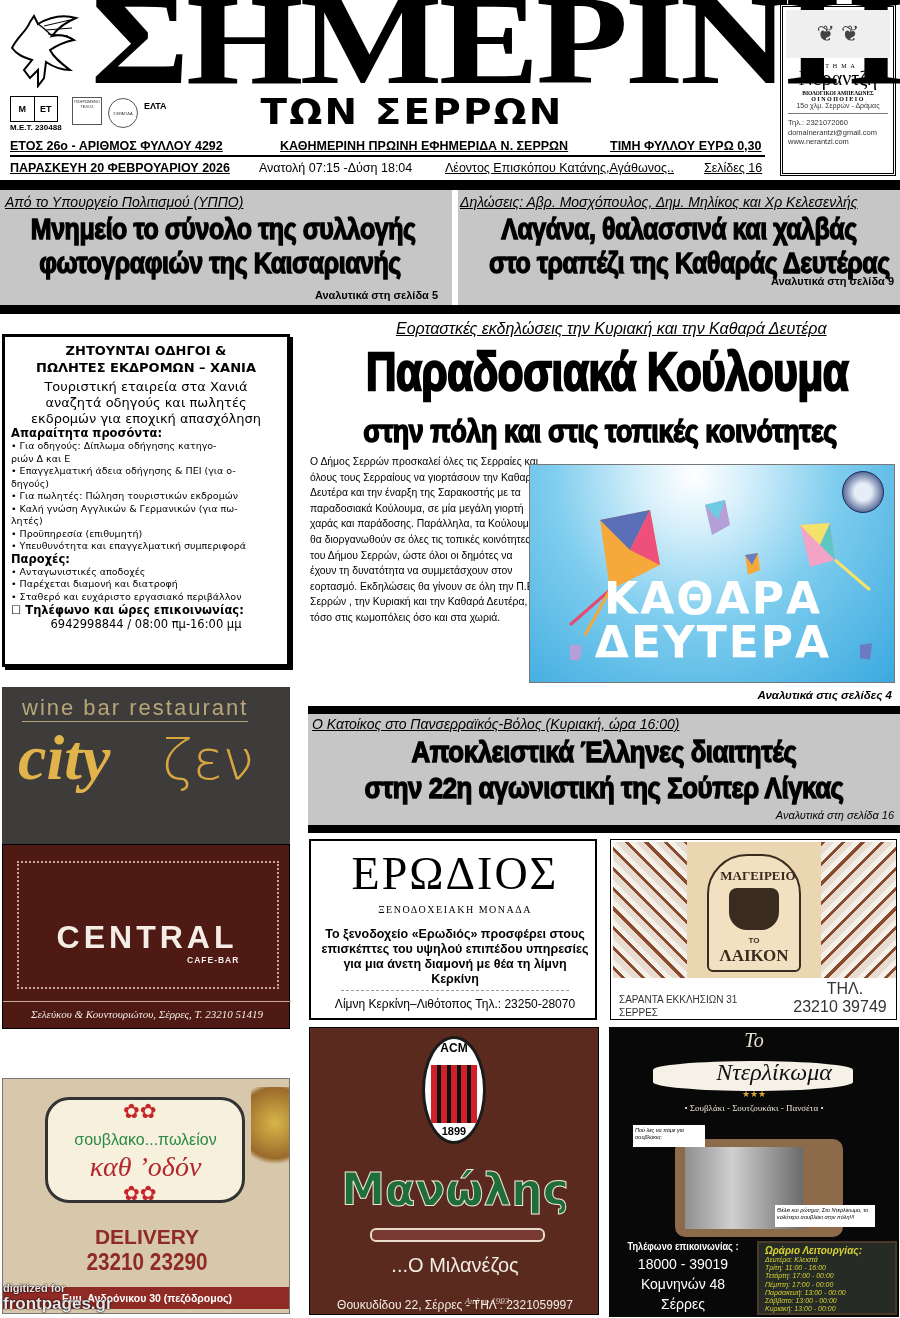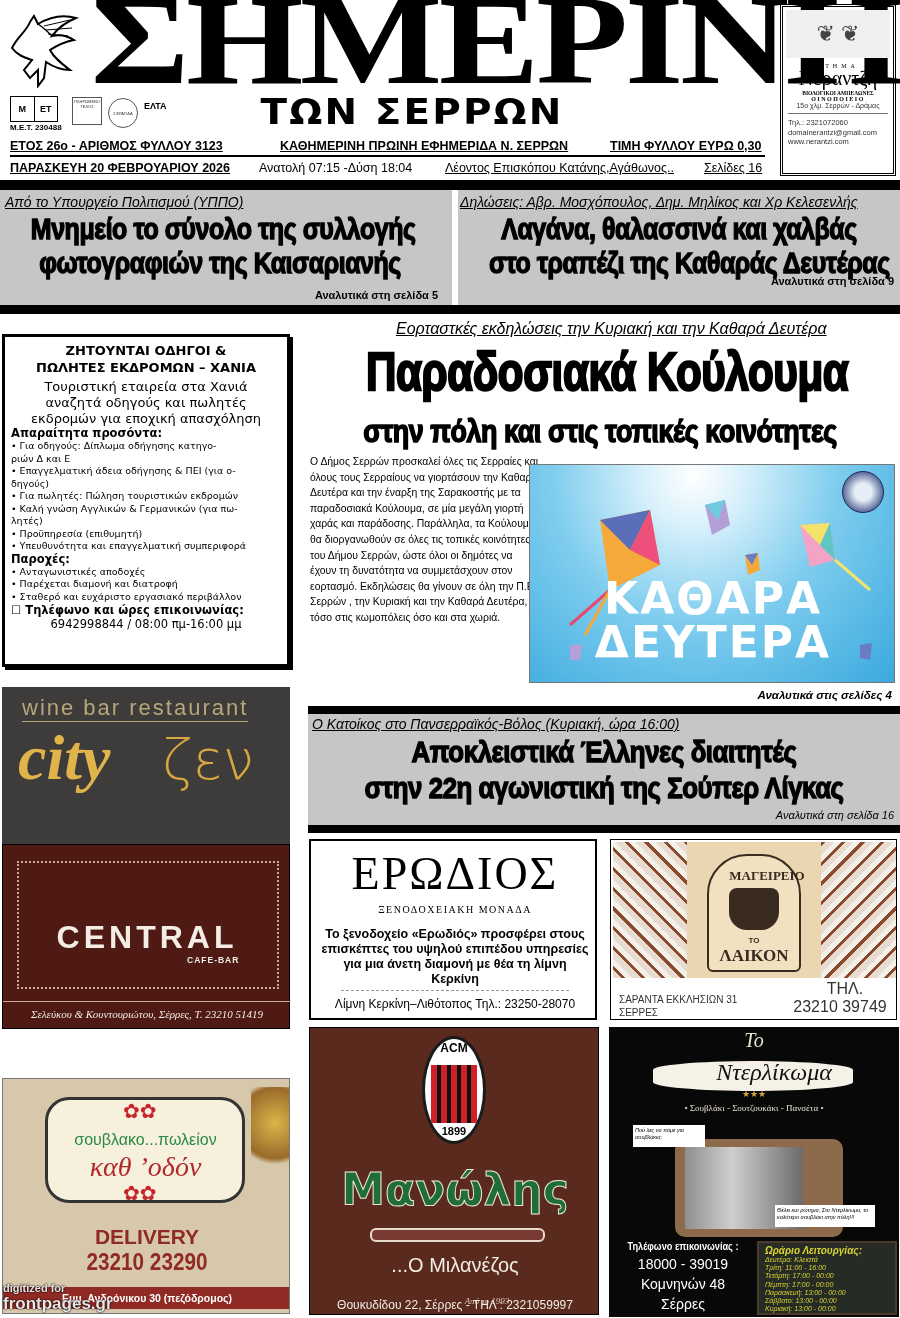--- a/index.html
+++ b/index.html
@@ -84,21 +84,21 @@
 
 <div class="abs met-box">
   <span>Μ</span>
   <span>ΕΤ</span>
 </div>
 <div class="abs met-code">M.E.T. 230488</div>
 <div class="abs mini-stamp">ΠΛΗΡΩΜΕΝΟ ΤΕΛΟΣ</div>
 <div class="abs mini-seal">ΣΦΡΑΓΙΔΑ</div>
 <div class="abs elta">ΕΛΤΑ</div>
 
-<div class="abs infoline u" style="left:10px; top:139px;">ΕΤΟΣ 26ο - ΑΡΙΘΜΟΣ ΦΥΛΛΟΥ 3123</div>
+<div class="abs infoline u" style="left:10px; top:139px;">ΕΤΟΣ 26ο - ΑΡΙΘΜΟΣ ΦΥΛΛΟΥ 4292</div>
 <div class="abs infoline u" style="left:280px; top:139px;">ΚΑΘΗΜΕΡΙΝΗ ΠΡΩΙΝΗ ΕΦΗΜΕΡΙΔΑ Ν. ΣΕΡΡΩΝ</div>
 <div class="abs infoline u" style="left:610px; top:139px;">ΤΙΜΗ ΦΥΛΛΟΥ ΕΥΡΩ 0,30</div>
 <div class="abs rule" style="left:10px; top:155px; width:755px;"></div>
 <div class="abs infoline u" style="left:10px; top:161px;">ΠΑΡΑΣΚΕΥΗ 20 ΦΕΒΡΟΥΑΡΙΟΥ 2026</div>
 <div class="abs infoline" style="left:259px; top:161px; font-weight:normal;">Ανατολή 07:15 -Δύση 18:04</div>
 <div class="abs infoline u" style="left:445px; top:161px; font-weight:normal;">Λέοντος Επισκόπου Κατάνης,Αγάθωνος..</div>
 <div class="abs infoline u" style="left:704px; top:161px; font-weight:normal;">Σελίδες 16</div>
 
 <div class="abs wine-ad">
   <div class="birds">❦ ❦</div>
@@ -224,21 +224,21 @@
   <div class="abs" style="left:8px; top:86px; width:272px; text-align:center; font-size:12.5px; font-weight:bold; line-height:15px;">Το ξενοδοχείο «Ερωδιός» προσφέρει στους επισκέπτες του υψηλού επιπέδου υπηρεσίες για μια άνετη διαμονή με θέα τη λίμνη Κερκίνη</div>
   <div class="abs" style="left:30px; top:149px; width:228px; border-top:1px dashed #999;"></div>
   <div class="abs" style="left:0; top:156px; width:288px; text-align:center; font-size:12px; white-space:nowrap;">Λίμνη Κερκίνη–Λιθότοπος Τηλ.: 23250-28070</div>
 </div>
 
 <div class="abs ad-mag">
   <div class="abs" style="left:2px; top:2px; width:74px; height:136px; background:repeating-linear-gradient(45deg,#e8dcd0 0 6px,#8a4a2e 6px 9px,#f4f0ea 9px 14px);"></div>
   <div class="abs" style="left:210px; top:2px; width:75px; height:136px; background:repeating-linear-gradient(-45deg,#e8dcd0 0 6px,#8a4a2e 6px 9px,#f4f0ea 9px 14px);"></div>
   <div class="abs" style="left:76px; top:2px; width:134px; height:136px; background:#ead6b0;"></div>
   <div class="abs" style="left:96px; top:14px; width:94px; height:118px; border:2px solid #3a2b20; border-radius:40px 40px 6px 6px; background:#f1e1c1;"></div>
-  <div class="abs" style="left:109px; top:28px; width:94px; text-align:center; font-family:'Liberation Serif', serif; font-weight:bold; font-size:13px; color:#3a2b20;">ΜΑΓΕΙΡΕΙΟ</div>
+  <div class="abs" style="left:100px; top:28px; width:94px; text-align:center; font-family:'Liberation Serif', serif; font-weight:bold; font-size:13px; color:#3a2b20;">ΜΑΓΕΙΡΕΙΟ</div>
   <div class="abs" style="left:118px; top:48px; width:50px; height:42px; background:#3a2b20; border-radius:8px 8px 18px 18px;"></div>
   <div class="abs" style="left:96px; top:96px; width:94px; text-align:center; font-size:8px; font-weight:bold; color:#3a2b20;">ΤΟ</div>
   <div class="abs" style="left:96px; top:106px; width:94px; text-align:center; font-family:'Liberation Serif', serif; font-weight:bold; font-size:17px; color:#3a2b20;">ΛΑΙΚΟΝ</div>
   <div class="abs" style="left:8px; top:154px; font-size:10px; color:#333;">ΣΑΡΑΝΤΑ ΕΚΚΛΗΣΙΩΝ 31</div>
   <div class="abs" style="left:8px; top:167px; font-size:10px; color:#333;">ΣΕΡΡΕΣ</div>
   <div class="abs" style="left:182px; top:140px; width:104px; text-align:center; font-size:16px; color:#333;">ΤΗΛ.</div>
   <div class="abs" style="left:172px; top:158px; width:114px; text-align:center; font-size:16px; color:#333;">23210 39749</div>
 </div>
 
 <div class="abs ad-manolis">

